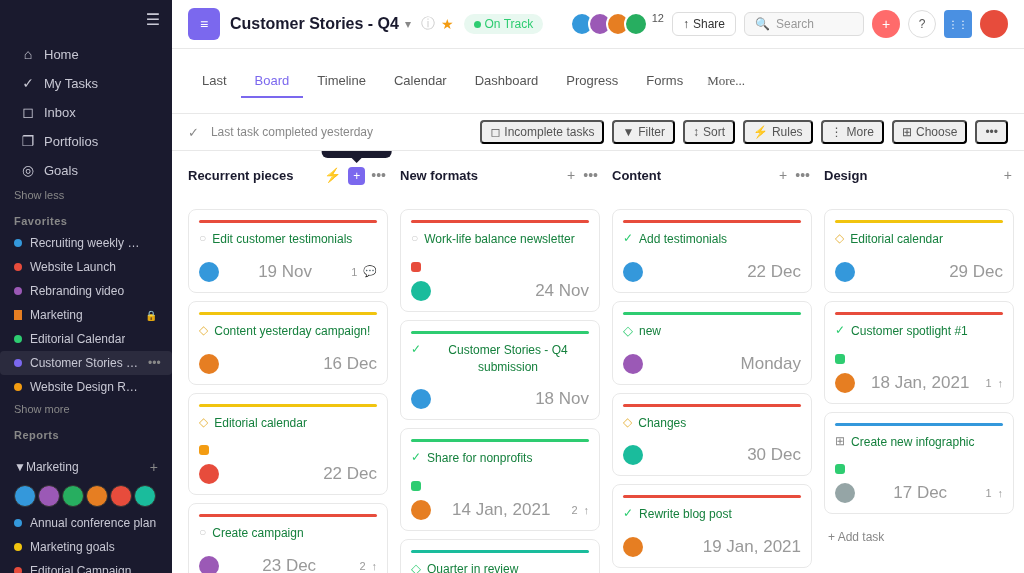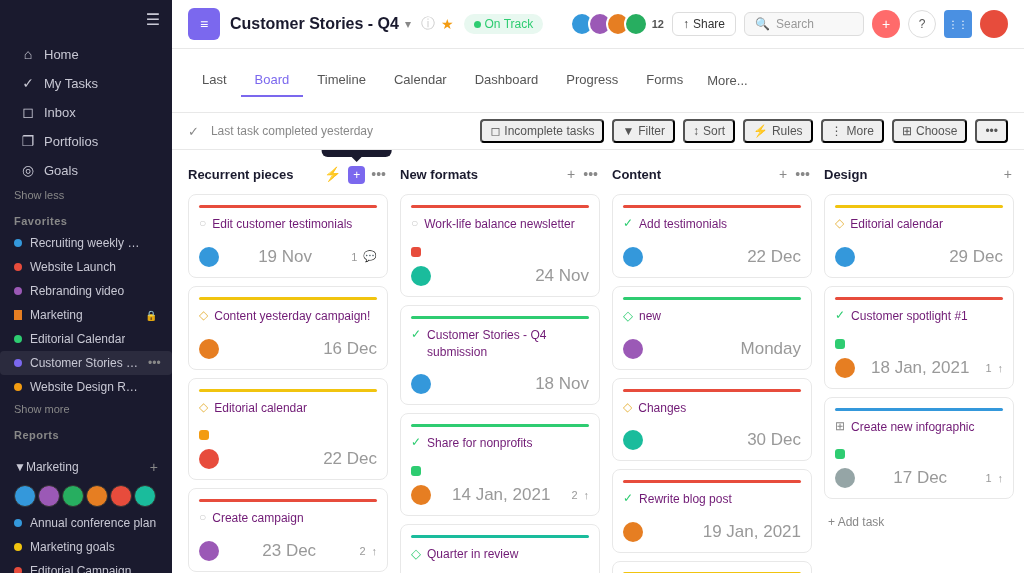--- a/index.html
+++ b/index.html
@@ -46,41 +46,41 @@
     .search-box { display: flex; align-items: center; gap: 6px; border: 1px solid #ddd; border-radius: 6px; padding: 4px 10px; font-size: 12px; color: #999; background: #f8f8f8; width: 120px; }
     .icon-btn { width: 28px; height: 28px; border-radius: 50%; background: #ff6b6b; display: flex; align-items: center; justify-content: center; color: white; cursor: pointer; font-size: 14px; }
     .icon-btn.blue { background: #4a90e2; }
     .help-btn { width: 28px; height: 28px; border-radius: 50%; border: 1px solid #ddd; display: flex; align-items: center; justify-content: center; color: #555; cursor: pointer; font-size: 12px; }
     .user-avatar { width: 28px; height: 28px; border-radius: 50%; background: #c0392b; cursor: pointer; }
 
     
     .tabs-bar { display: flex; align-items: center; gap: 0; padding: 0 16px; border-bottom: 1px solid #e8e8e8; background: #fff; flex-shrink: 0; }
     .tab { padding: 8px 14px; font-size: 13px; color: #555; cursor: pointer; border-bottom: 2px solid transparent; }
     .tab.active { color: #7b68ee; border-bottom: 2px solid #7b68ee; font-weight: 500; }
-    .tab-more { padding: 24px 10px; color: #555; cursor: pointer; font-size: 13px; }
+    .tab-more { padding: 24px 10px; color: #555; cursor: pointer; font-size: 13px; font-family: Liberation Serif, serif; }
 
     
     .action-bar { display: flex; align-items: center; gap: 12px; padding: 6px 16px; border-bottom: 1px solid #e8e8e8; background: #fff; flex-shrink: 0; }
     .action-text { font-size: 12px; color: #888; }
     .check-icon { color: #888; }
     .action-btn { display: flex; align-items: center; gap: 4px; font-size: 12px; color: #555; cursor: pointer; padding: 3px 8px; border-radius: 4px; }
 
     
     .board-area { display: flex; gap: 12px; padding: 14px 16px; overflow-x: auto; flex: 1; align-items: flex-start; }
     .column { width: 200px; flex-shrink: 0; }
-    .column-header { display: flex; align-items: center; justify-content: space-between; margin-bottom: 10px; }
+    .column-header { display: flex; align-items: center; justify-content: space-between; margin-bottom: 24px; }
     .col-title { font-size: 13px; font-weight: 600; color: #1a1a2e; }
     .col-actions { display: flex; align-items: center; gap: 4px; }
     .col-icon-btn { font-size: 14px; cursor: pointer; color: #888; padding: 2px; border-radius: 3px; }
     .add-task-btn { display: flex; align-items: center; gap: 4px; font-size: 12px; color: #888; cursor: pointer; padding: 8px 4px; }
 
     
     .card { background: #fff; border: 1px solid #e8e8e8; border-radius: 8px; padding: 10px; margin-bottom: 8px; cursor: pointer; position: relative; }
     .card-status-bar { height: 3px; border-radius: 2px; margin-bottom: 8px; }
-    .card-title { font-size: 12px; color: #701a75; line-height: 1.4; margin-bottom: 8px; }
+    .card-title { font-size: 12px; color: #15803d; line-height: 1.4; margin-bottom: 8px; text-align: center; }
     .card-footer { display: flex; align-items: center; justify-content: space-between; margin-top: 6px; }
     .card-avatar { width: 20px; height: 20px; border-radius: 50%; background: #888; }
     .card-date { font-size: 17px; color: #999; }
     .card-meta { display: flex; align-items: center; gap: 6px; font-size: 11px; color: #999; }
     .diamond-icon { color: #e8b84b; font-size: 12px; }
     .diamond-green { color: #2ecc71; }
     .completed-icon { color: #2ecc71; font-size: 12px; }
     .circle-icon { color: #ccc; font-size: 12px; }
 
     
@@ -225,21 +225,21 @@
     </div>
     <div class="title-icons">
       <span class="title-icon" style="color:#ccc;">ⓘ</span>
       <span class="title-icon" style="color:#f39c12;">★</span>
     </div>
     <div class="status-badge">
       <span class="status-dot"></span>
       <span>On Track</span>
     </div>
     <div class="topbar-right">
-      <div style="display:flex;align-items:center;font-weight:bold;">
+      <div style="display:flex;">
         <div class="avatar-stack">
           <div class="avatar-sm av-blue"></div>
           <div class="avatar-sm av-purple"></div>
           <div class="avatar-sm av-orange"></div>
           <div class="avatar-sm av-green"></div>
         </div>
         <span class="avatar-count">12</span>
       </div>
       <button class="share-btn">
         <span>↑</span>

